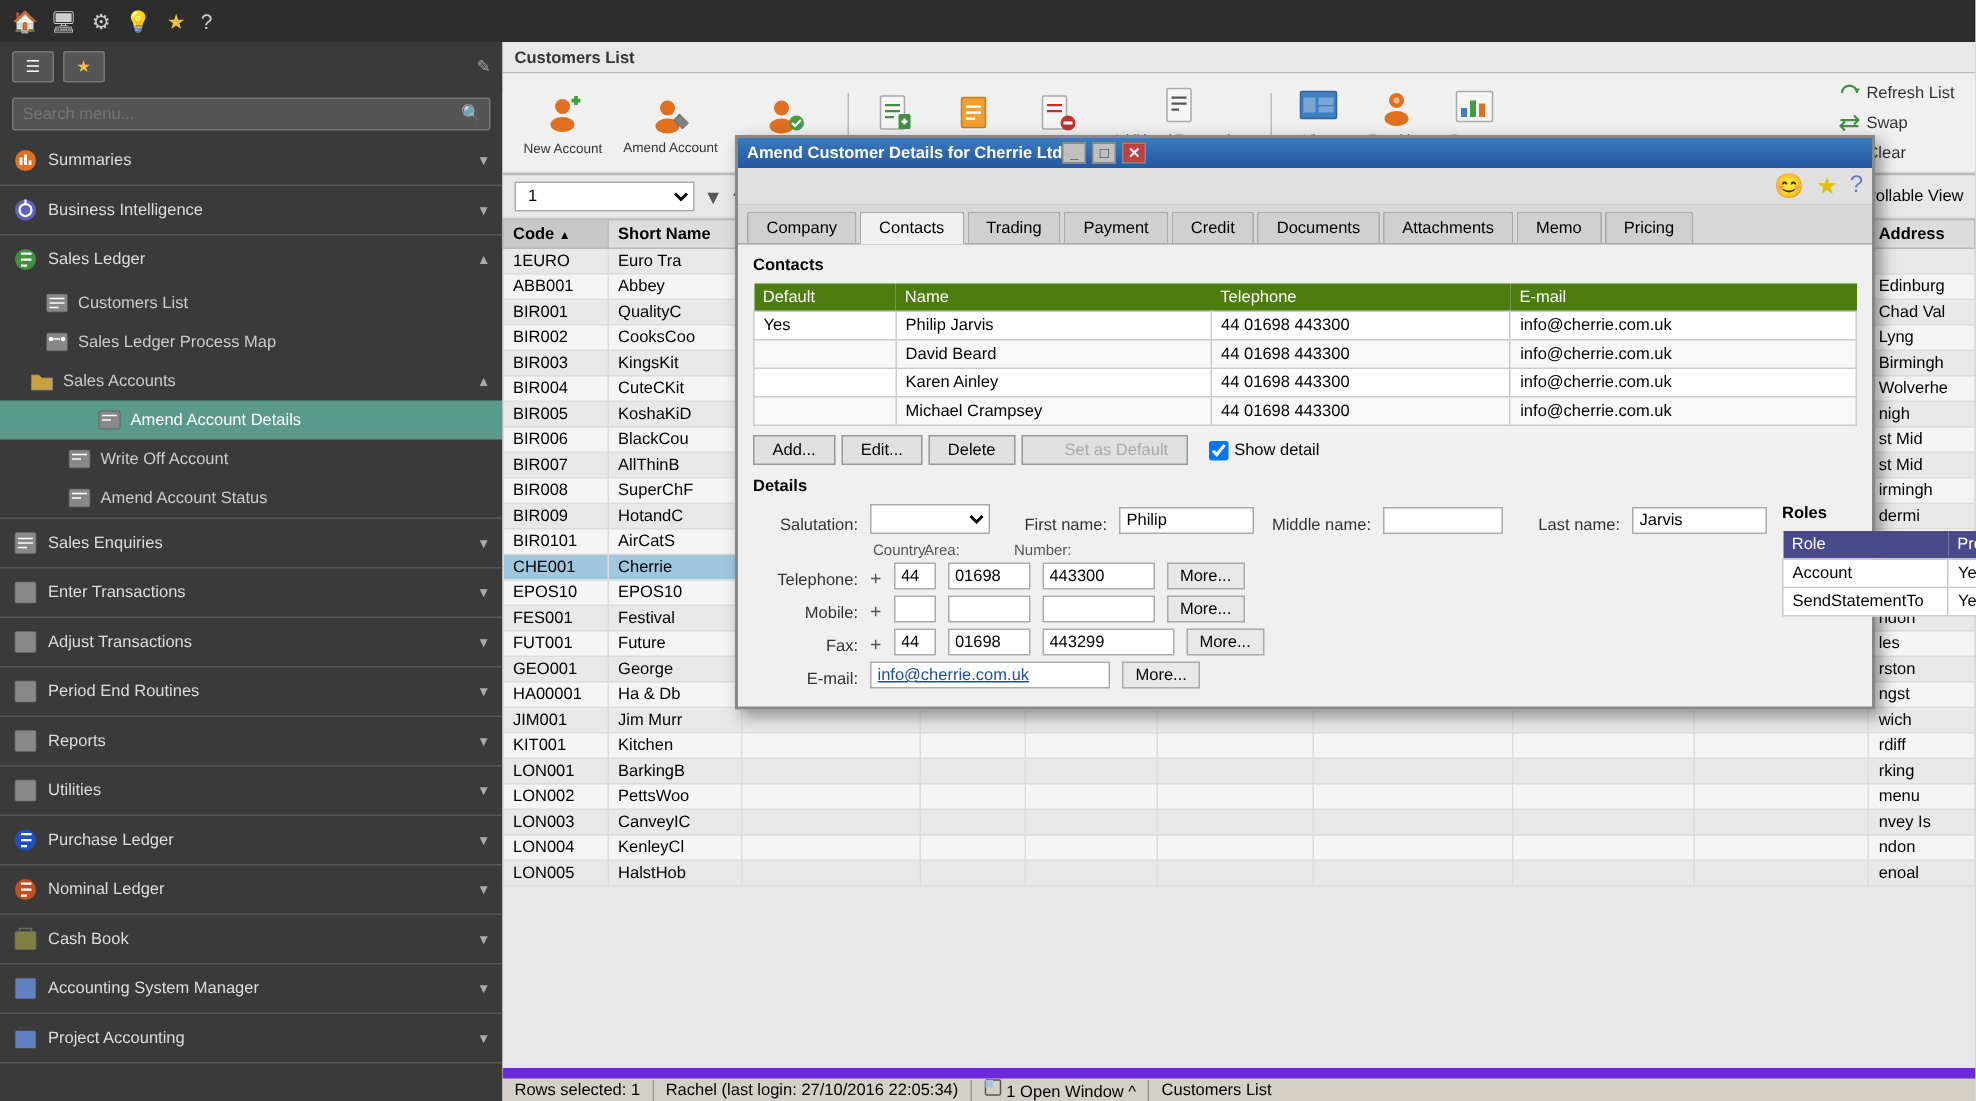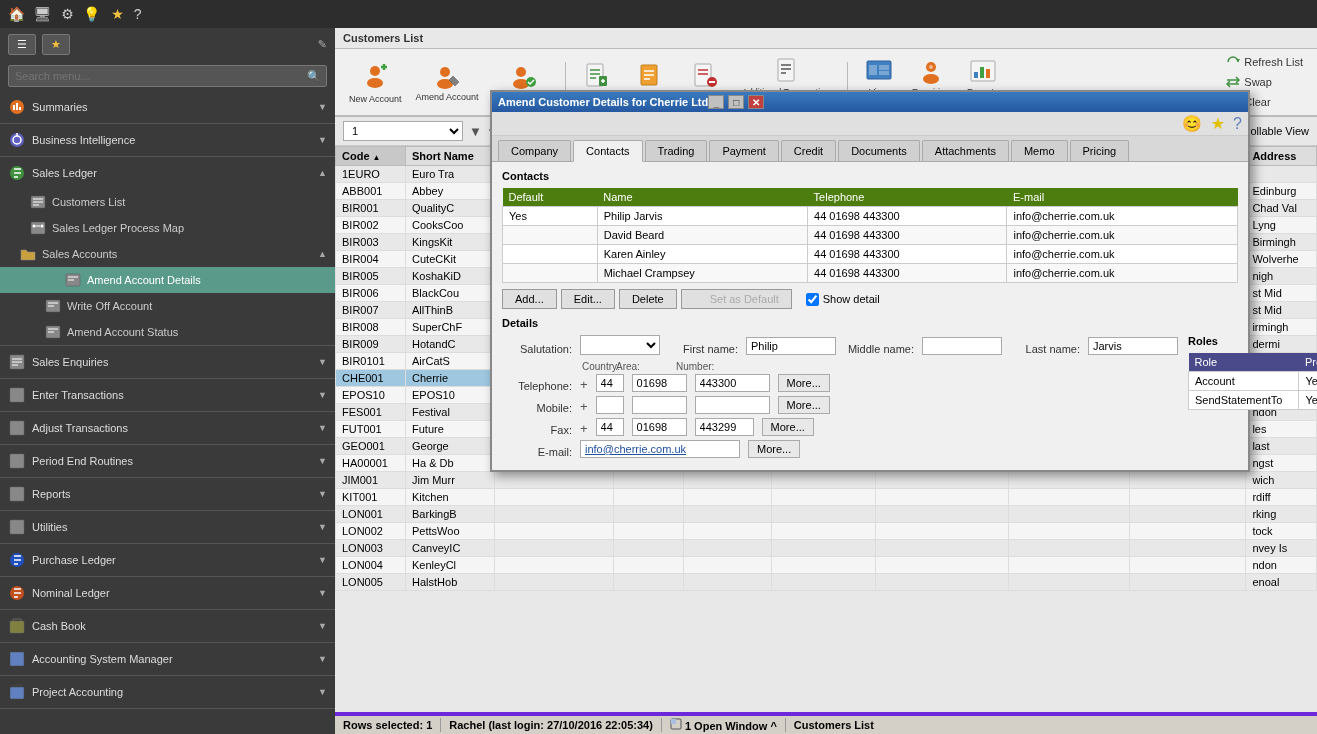--- a/index.html
+++ b/index.html
@@ -224,27 +224,26 @@
       border: 1px solid #ddd;
       padding: 2px 6px;
       white-space: nowrap;
     }
     .data-table tr:nth-child(even) td { background: #f5f5f5; }
 
     
     .status-bar {
       height: 22px;
       background: #d4d0c8;
-      border-top: 4px solid #6d28d9;
+      border-top: 7px solid #6d28d9;
       display: flex;
       align-items: center;
       padding: 0 8px;
       gap: 8px;
       font-size: 10px;
-      font-weight: bold;
     }
     .status-bar-sep { width: 1px; background: #999; height: 14px; }
 
     
     .modal-overlay {
       position: fixed;
       top: 0; left: 0; right: 0; bottom: 0;
       z-index: 100;
       pointer-events: none;
     }
@@ -1032,21 +1031,21 @@
             <tr>
               <td>GEO001</td>
               <td>George</td>
               <td></td>
               <td></td>
               <td></td>
               <td></td>
               <td></td>
               <td></td>
               <td></td>
-              <td>last</td>
+              <td>rston</td>
             </tr>
             <tr>
               <td>HA00001</td>
               <td>Ha &amp; Db</td>
               <td></td>
               <td></td>
               <td></td>
               <td></td>
               <td></td>
               <td></td>
@@ -1092,21 +1091,21 @@
             <tr>
               <td>LON002</td>
               <td>PettsWoo</td>
               <td></td>
               <td></td>
               <td></td>
               <td></td>
               <td></td>
               <td></td>
               <td></td>
-              <td>tock</td>
+              <td>menu</td>
             </tr>
             <tr>
               <td>LON003</td>
               <td>CanveyIC</td>
               <td></td>
               <td></td>
               <td></td>
               <td></td>
               <td></td>
               <td></td>
@@ -1281,21 +1280,21 @@
             <input class="form-input" type="text" style="width: 55px;">
             <input class="form-input" type="text" style="width: 75px;">
             <button class="more-btn">More...</button>
           </div>
 
           <div class="form-row" style="margin-bottom:4px;">
             <span class="form-label">Fax:</span>
             <span class="phone-plus">+</span>
             <input class="form-input" type="text" style="width: 28px;" value="44">
             <input class="form-input" type="text" style="width: 55px;" value="01698">
-            <input class="form-input" type="text" style="width: 59px;" value="443299">
+            <input class="form-input" type="text" style="width: 88px;" value="443299">
             <button class="more-btn">More...</button>
           </div>
 
           <div class="form-row" style="margin-bottom:4px;">
             <span class="form-label">E-mail:</span>
             <input class="form-input" type="text" style="width: 160px; color: rgb(32, 80, 160); text-decoration: underline;" id="email-input" value="info@cherrie.com.uk">
             <button class="more-btn">More...</button>
           </div>
         </div>
 

